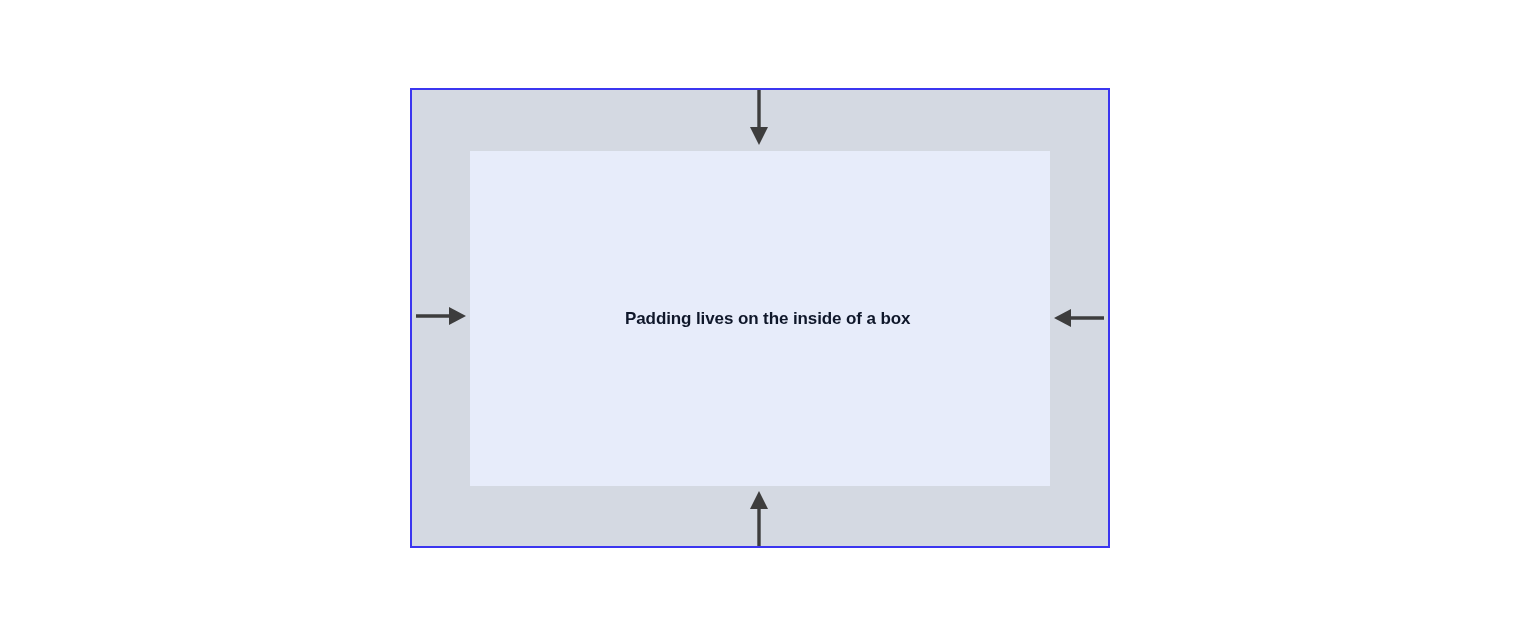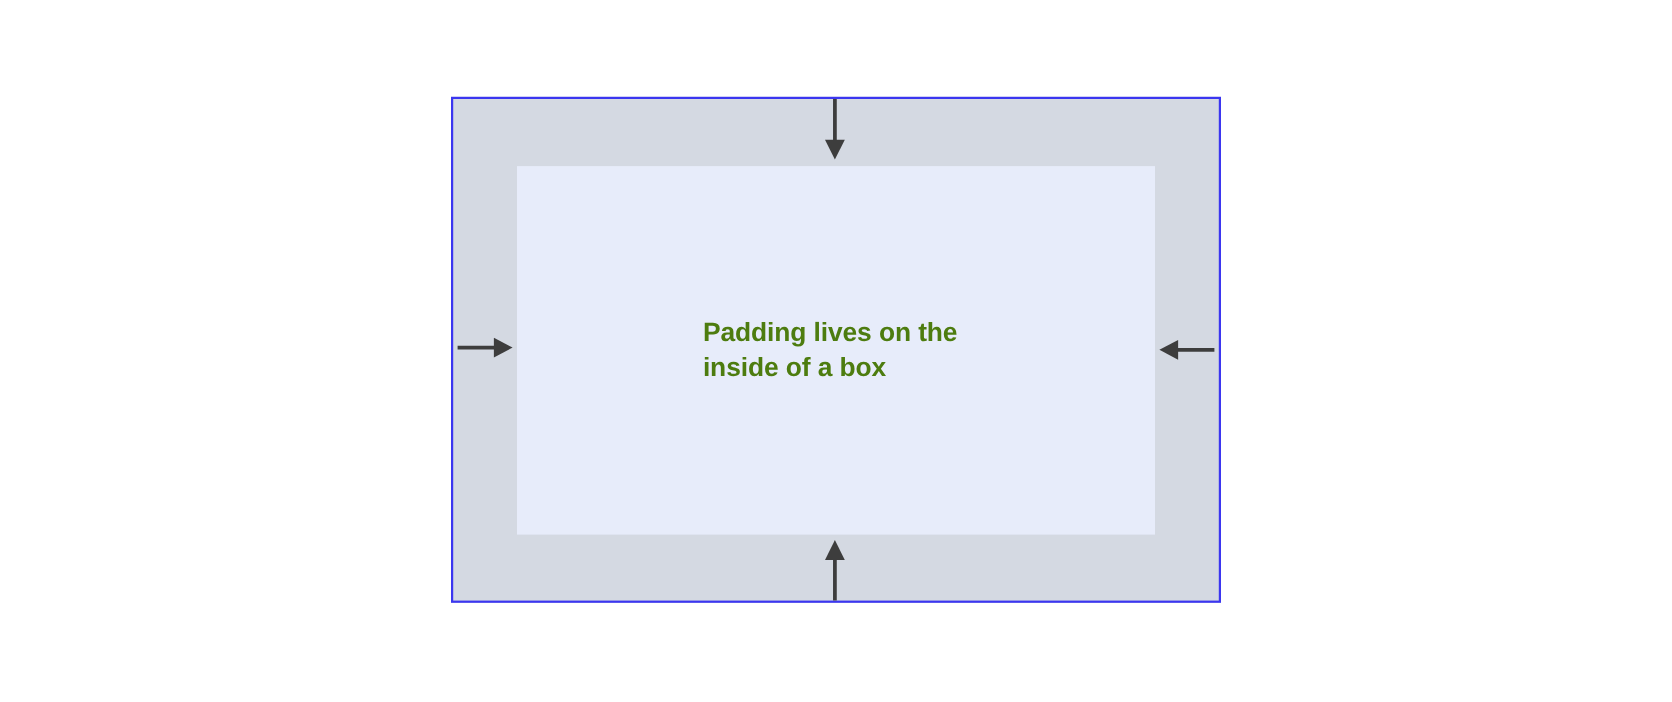--- a/index.html
+++ b/index.html
@@ -43,26 +43,26 @@
     top: 151px;
     width: 580px;
     height: 335px;
     background: #e7ecfa;
     display: flex;
     align-items: center;
     justify-content: flex-start;
   }
 
   #content-text {
-    margin: 14px;
+    margin: 0;
     padding: 0 0 0 155px;
-    font-size: 24px;
+    font-size: 17px;
     font-weight: bold;
     line-height: 32px;
-    color: #4d7c0f;
+    color: #0f172a;
     letter-spacing: -0.1px;
     max-width: 290px;
     font-family: "Liberation Sans", sans-serif;
   }
 
   .arrow {
     position: absolute;
   }
 
   #arrow-top    { left: 735px; top: 88px;  width: 48px;  height: 60px; }

